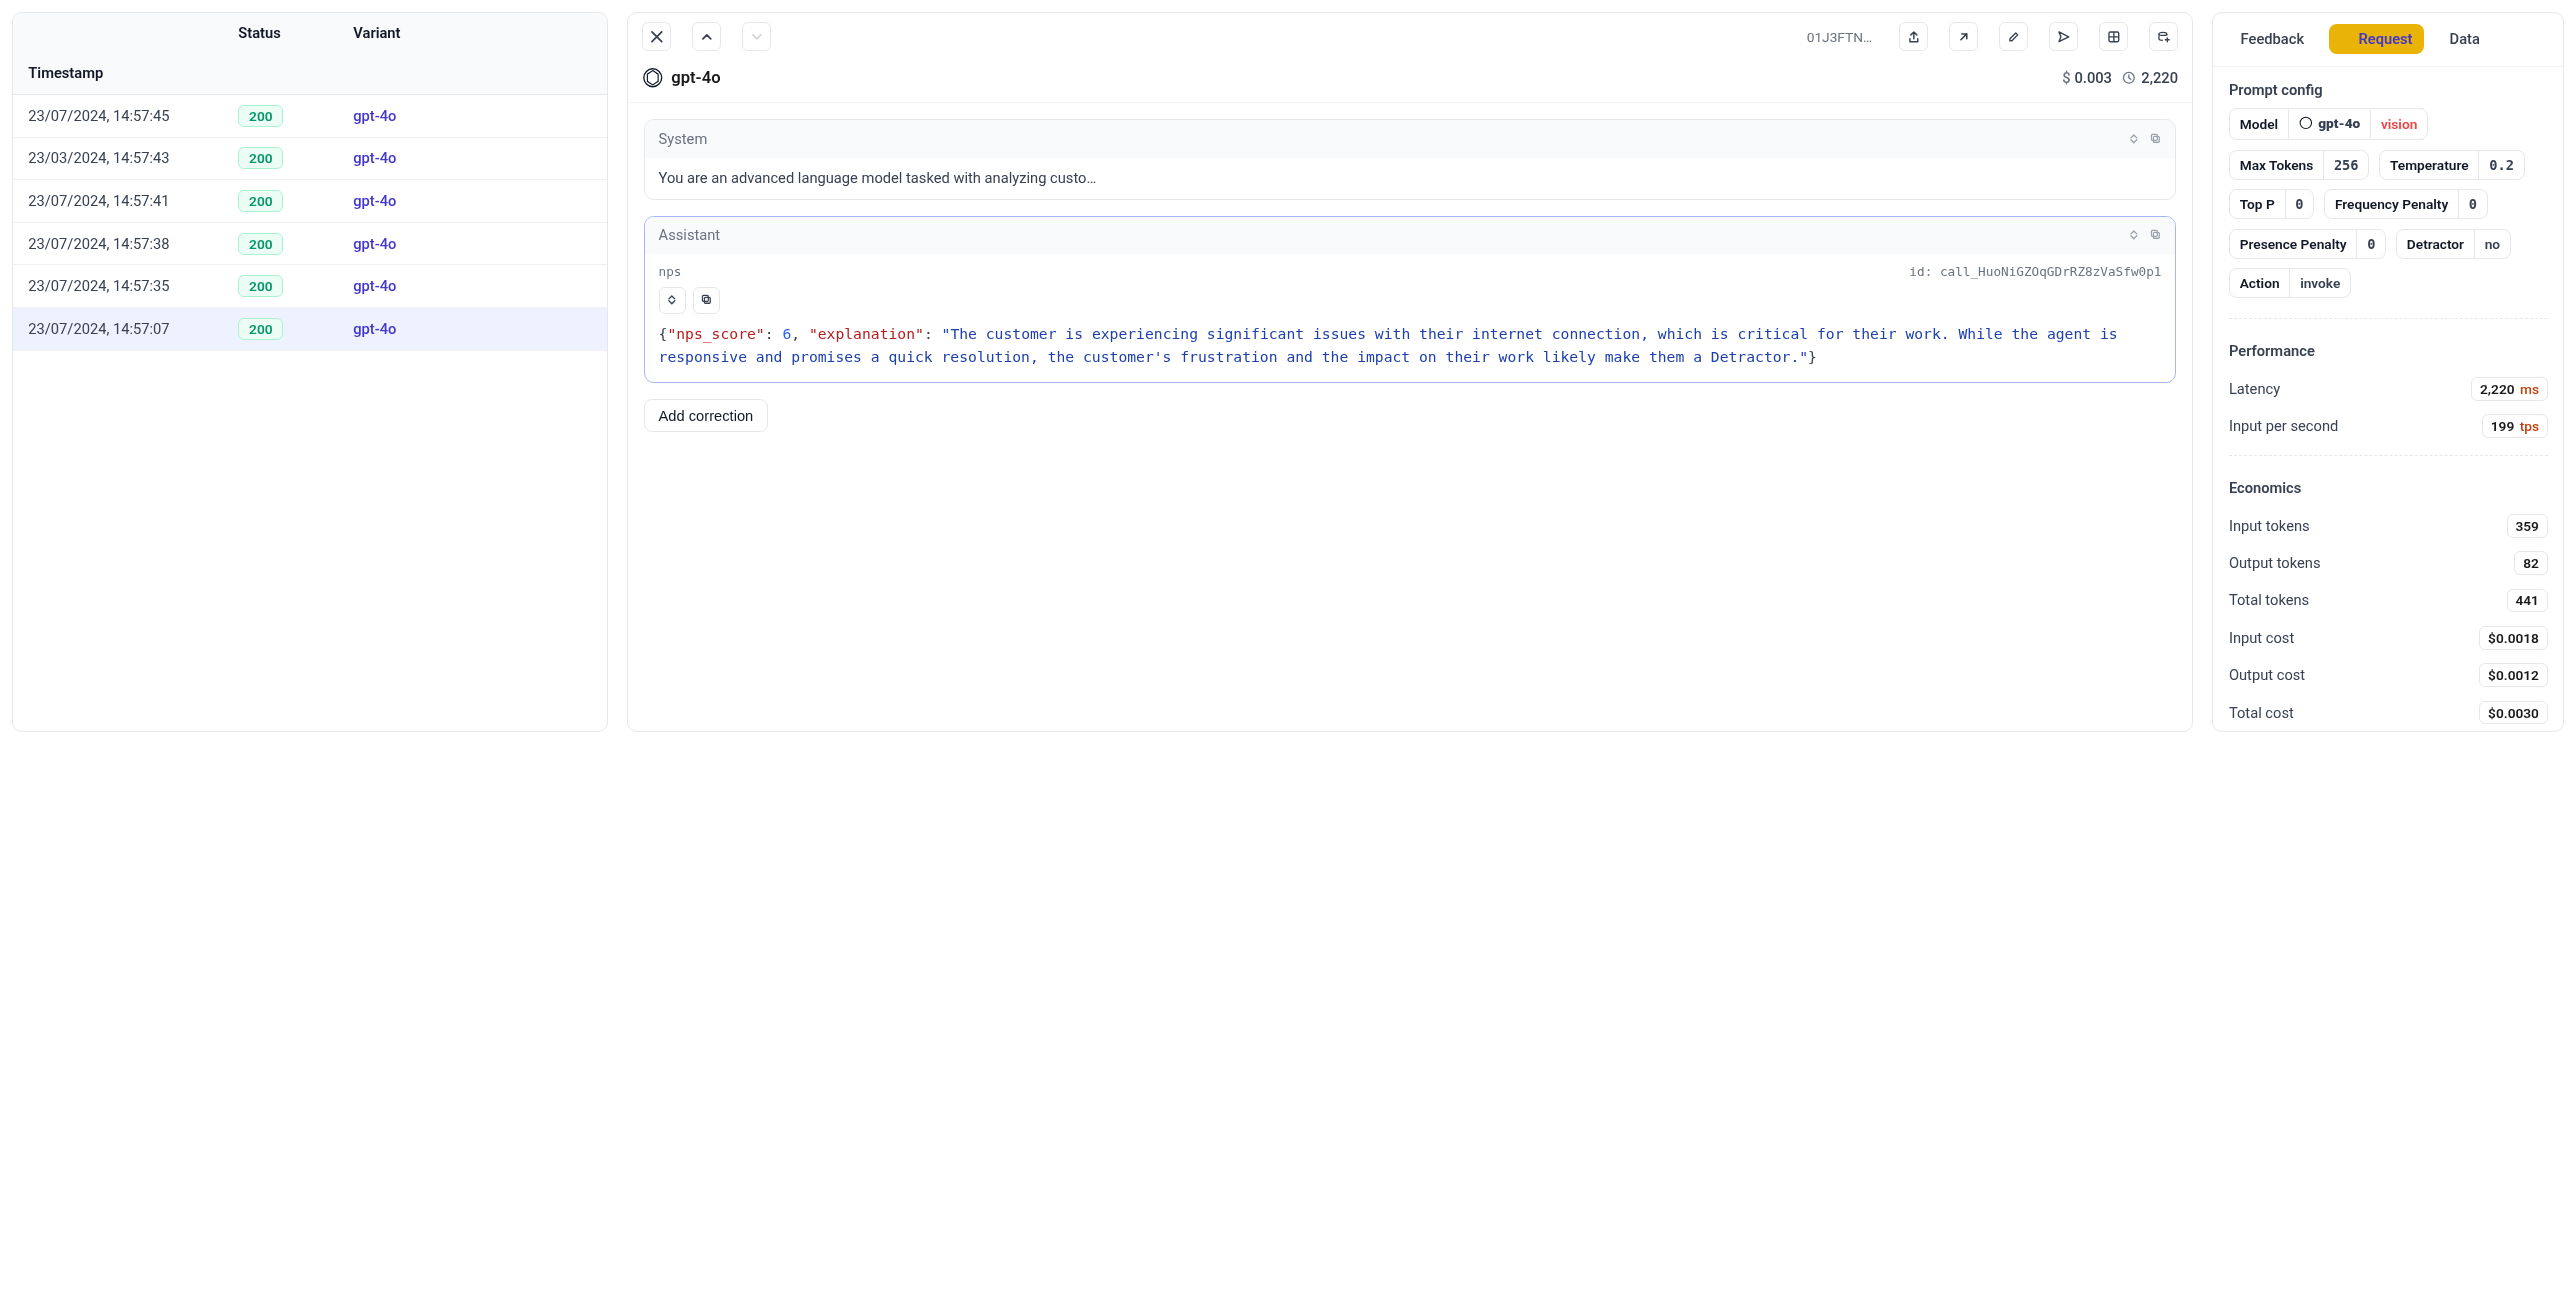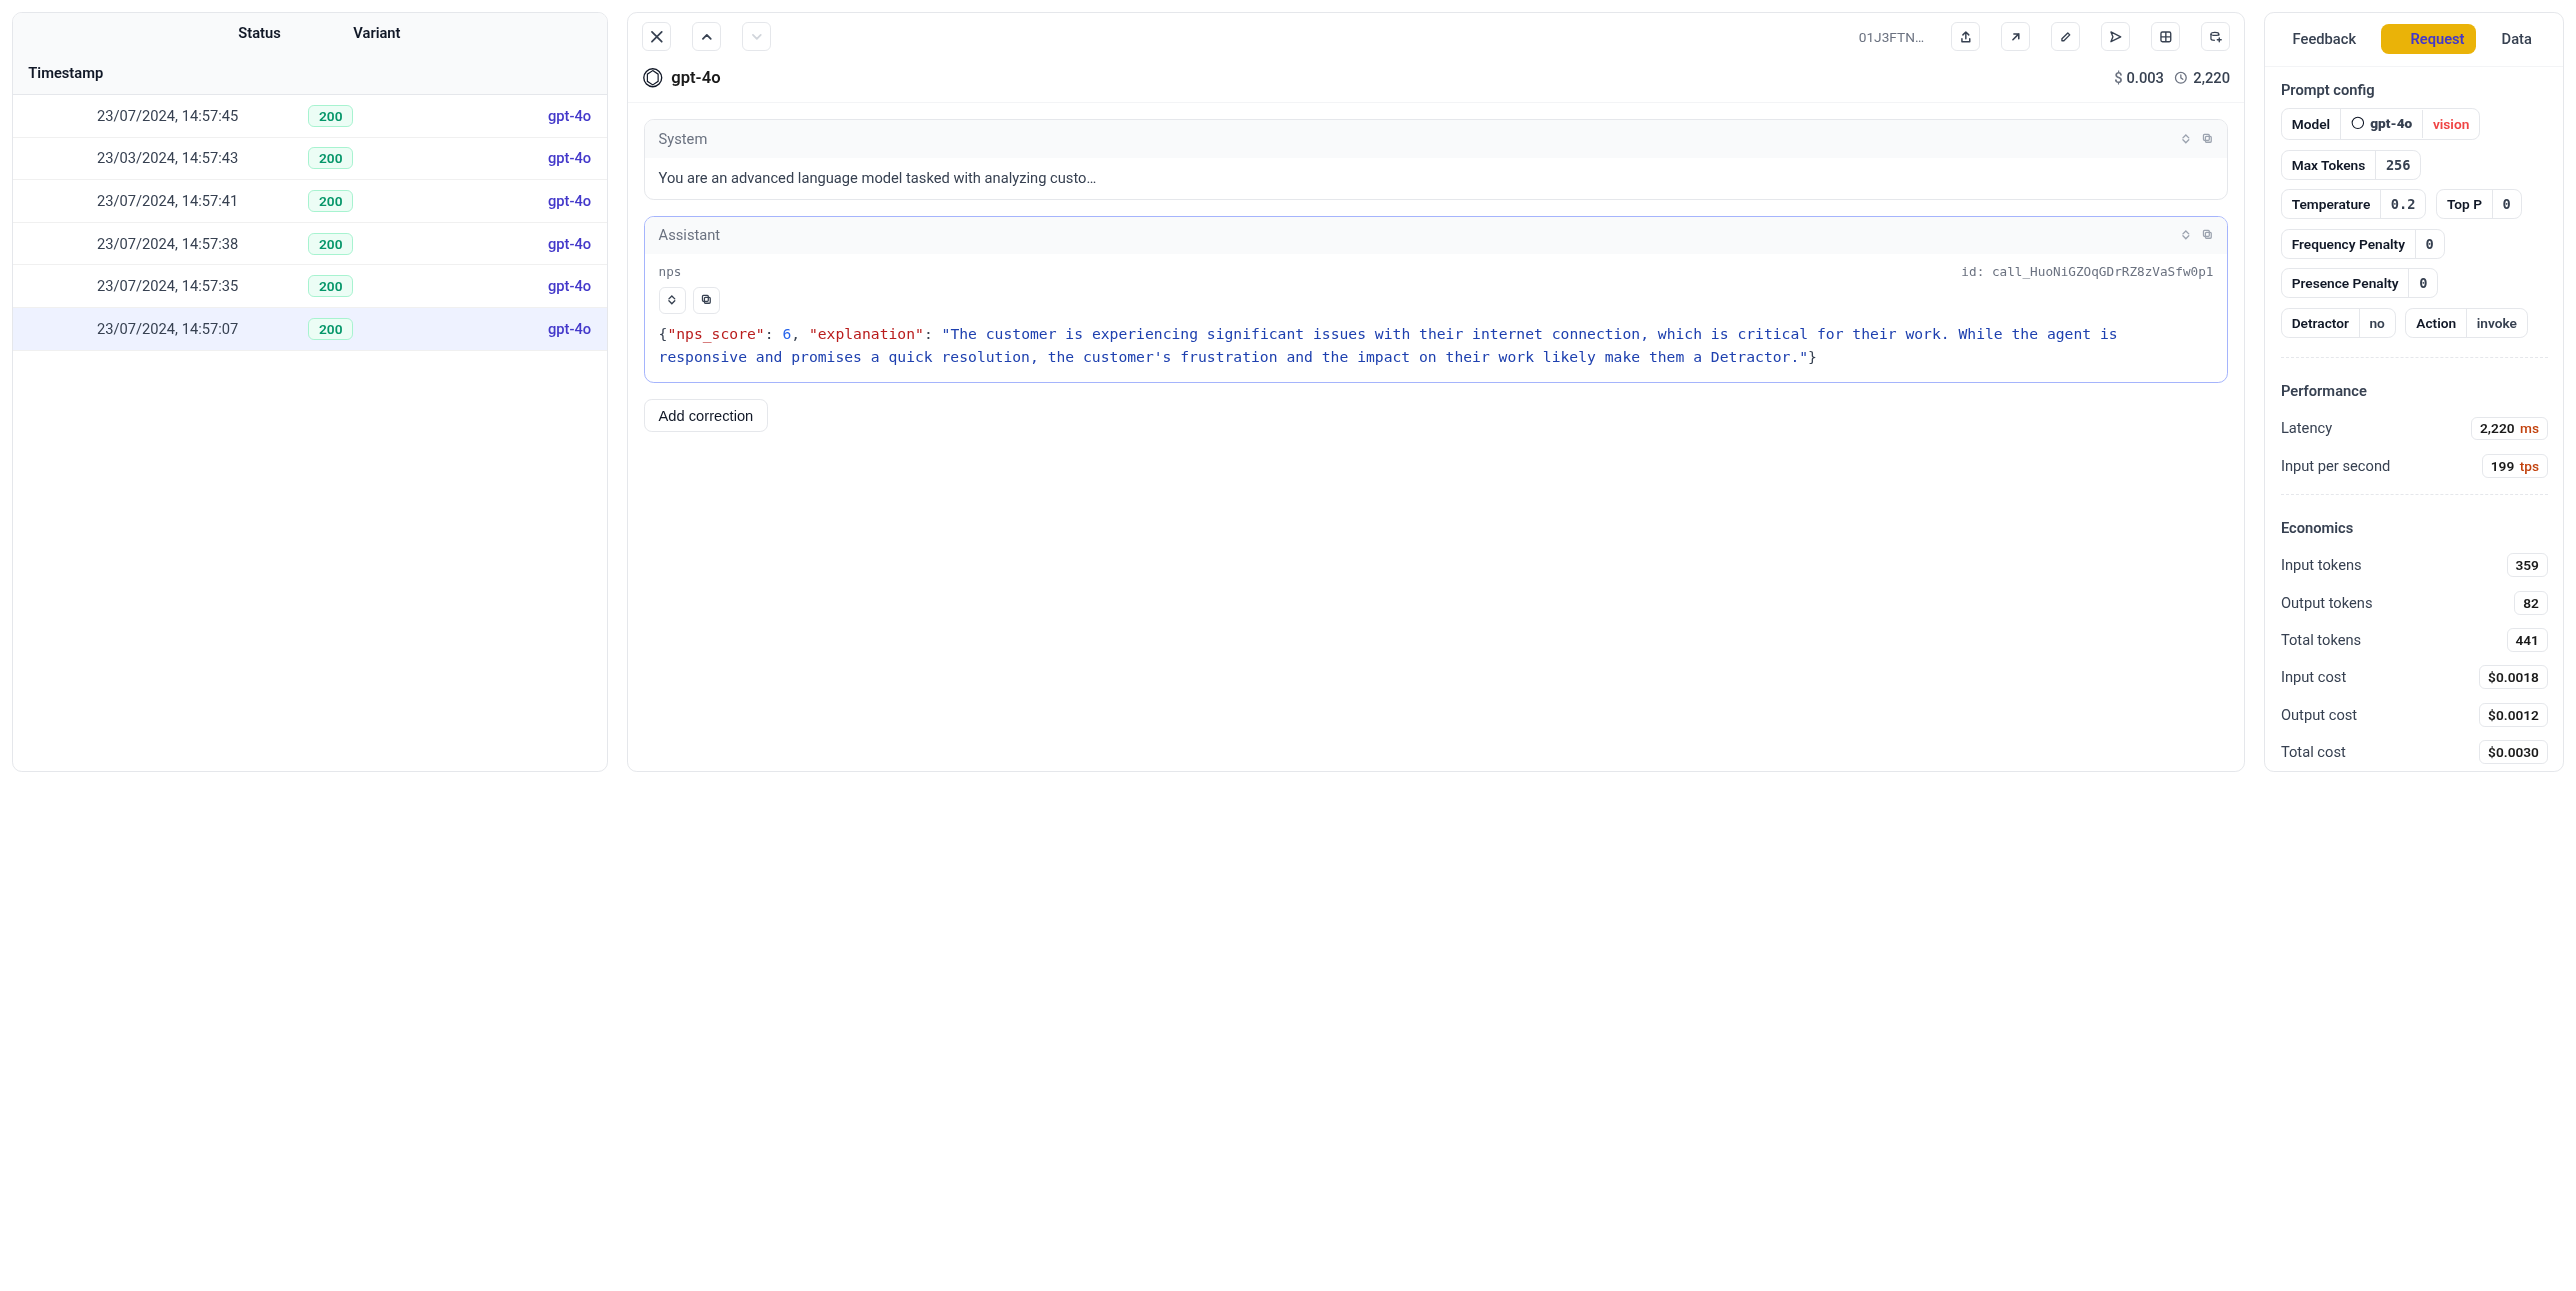--- a/index.html
+++ b/index.html
@@ -30,21 +30,20 @@
 }
 .th-ts { flex: 0 0 210px; margin-top: 40px; }
 .th-status { flex: 0 0 115px; }
 .th-variant { flex: 1; }
 .table-row {
   display: flex;
   align-items: center;
   padding: 9.8px 15.6px;
   border-bottom: 1px solid #f0f0f0;
   cursor: pointer;
-  text-align: right;
 }
 .table-row.selected { background: #eef2ff; }
 .td-ts { flex: 0 0 210px; color: #374151; }
 .td-status { flex: 0 0 115px; }
 .td-variant { flex: 1; color: #4338ca; font-weight: 500; }
 .status-badge {
   display: inline-block;
   padding: 2px 9.8px;
   border-radius: 5.9px;
   background: #ecfdf5;
@@ -148,21 +147,21 @@
   border-radius: 7.8px;
   padding: 7.8px 13.7px;
   background:#fff;
   cursor:pointer;
   font-size:14.7px;
   color:#111827;
   align-self:flex-start;
 }
 
 .right-panel {
-  width: 300px;
+  width: 352px;
   border: 1px solid #e5e7eb;
   border-radius: 9.8px;
   background:#fff;
   flex-shrink:0;
   display:flex; flex-direction:column;
 }
 .tabs {
   display:flex; gap:13.7px; padding: 11.7px 15.6px;
   border-bottom:1px solid #f3f4f6;
   align-items:center;

